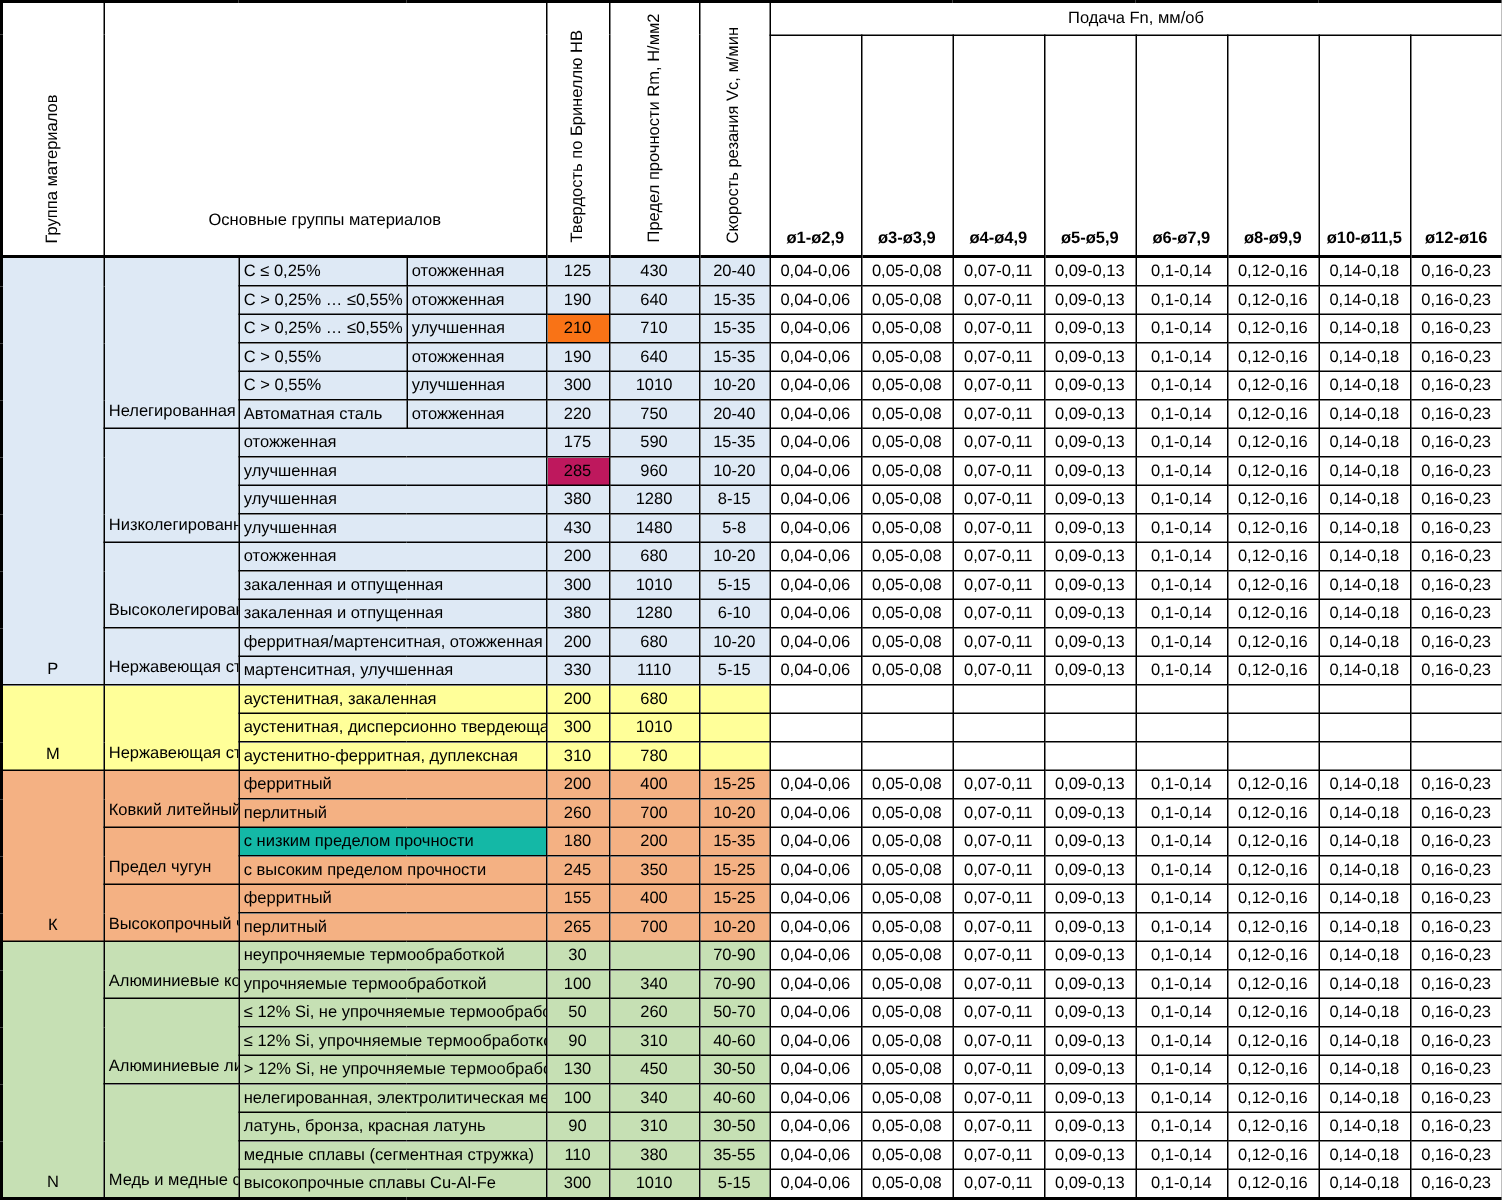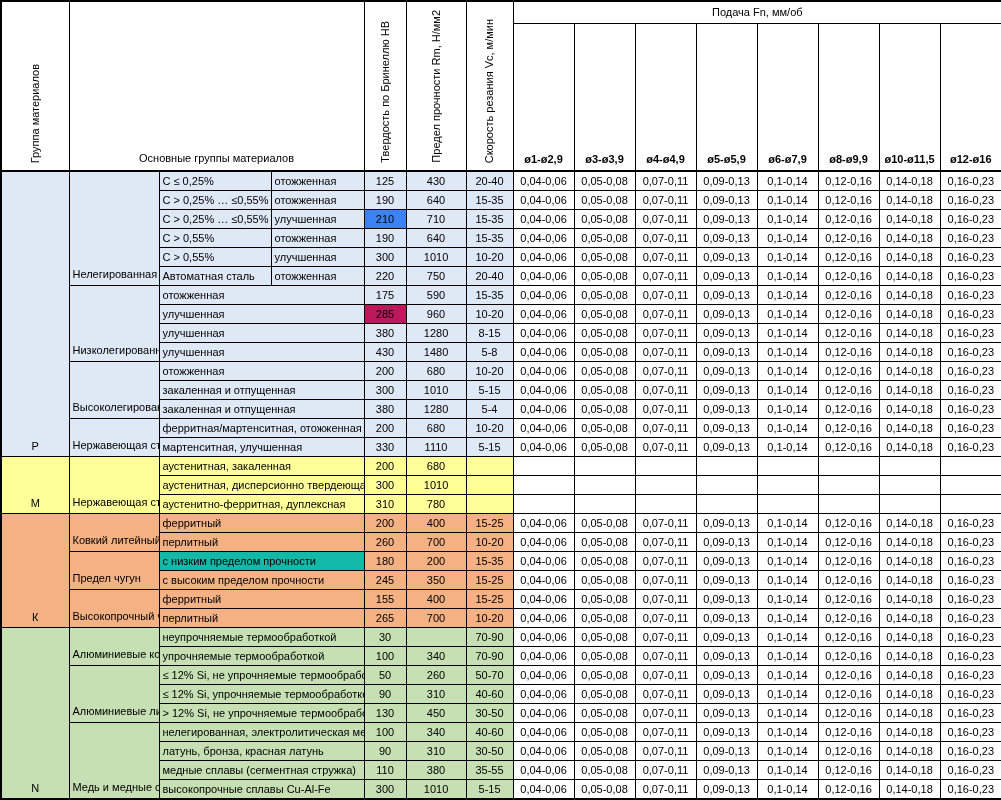--- a/index.html
+++ b/index.html
@@ -27,21 +27,21 @@
   tbody tr { height: 19px; }
   .hb2 { border-bottom-width: 2px !important; }
   th.corner { vertical-align: bottom; text-align: center; background: #fff; }
   .vtext {
     display: inline-block;
     writing-mode: vertical-rl;
     transform: rotate(180deg);
     padding: 2px 0 6px 0;
     line-height: 13px;
   }
-  th.main-groups { vertical-align: bottom; text-align: center; padding-bottom: 3px; }
+  th.main-groups { vertical-align: bottom; text-align: center; padding-bottom: 14px; }
   th.feed-title { text-align: center; vertical-align: middle; }
   th.diam { text-align: center; vertical-align: bottom; font-weight: bold; padding-bottom: 2px; }
   td.letter { text-align: center; vertical-align: bottom; padding-bottom: 1px; }
   td.family { text-align: left; vertical-align: bottom; padding: 0 0 2px 3px; }
   td.desc, td.state { text-align: left; vertical-align: middle; padding-left: 3px; }
   td.num { text-align: center; vertical-align: middle; }
   td.feed { text-align: center; vertical-align: middle; background: #fff; }
 </style>
 </head>
 <body>
@@ -113,21 +113,21 @@
         <td class="feed" style="background: rgb(255, 255, 255);">0,07-0,11</td>
         <td class="feed" style="background: rgb(255, 255, 255);">0,09-0,13</td>
         <td class="feed" style="background: rgb(255, 255, 255);">0,1-0,14</td>
         <td class="feed" style="background: rgb(255, 255, 255);">0,12-0,16</td>
         <td class="feed" style="background: rgb(255, 255, 255);">0,14-0,18</td>
         <td class="feed" style="background: rgb(255, 255, 255);">0,16-0,23</td>
       </tr>
       <tr>
         <td class="desc" style="background: rgb(222, 233, 245);">C &gt; 0,25% … ≤0,55%</td>
         <td class="state" style="background: rgb(222, 233, 245);">улучшенная</td>
-        <td class="num" style="background: #3b82f6;">210</td>
+        <td class="num" style="background: #f97316;">210</td>
         <td class="num" style="background: rgb(222, 233, 245);">710</td>
         <td class="num" style="background: rgb(222, 233, 245);">15-35</td>
         <td class="feed" style="background: rgb(255, 255, 255);">0,04-0,06</td>
         <td class="feed" style="background: rgb(255, 255, 255);">0,05-0,08</td>
         <td class="feed" style="background: rgb(255, 255, 255);">0,07-0,11</td>
         <td class="feed" style="background: rgb(255, 255, 255);">0,09-0,13</td>
         <td class="feed" style="background: rgb(255, 255, 255);">0,1-0,14</td>
         <td class="feed" style="background: rgb(255, 255, 255);">0,12-0,16</td>
         <td class="feed" style="background: rgb(255, 255, 255);">0,14-0,18</td>
         <td class="feed" style="background: rgb(255, 255, 255);">0,16-0,23</td>
@@ -260,21 +260,21 @@
         <td class="feed" style="background: rgb(255, 255, 255);">0,09-0,13</td>
         <td class="feed" style="background: rgb(255, 255, 255);">0,1-0,14</td>
         <td class="feed" style="background: rgb(255, 255, 255);">0,12-0,16</td>
         <td class="feed" style="background: rgb(255, 255, 255);">0,14-0,18</td>
         <td class="feed" style="background: rgb(255, 255, 255);">0,16-0,23</td>
       </tr>
       <tr>
         <td class="desc" colspan="2" style="background: rgb(222, 233, 245);">закаленная и отпущенная</td>
         <td class="num" style="background: rgb(222, 233, 245);">380</td>
         <td class="num" style="background: rgb(222, 233, 245);">1280</td>
-        <td class="num" style="background: rgb(222, 233, 245);">5-4</td>
+        <td class="num" style="background: rgb(222, 233, 245);">6-10</td>
         <td class="feed" style="background: rgb(255, 255, 255);">0,04-0,06</td>
         <td class="feed" style="background: rgb(255, 255, 255);">0,05-0,08</td>
         <td class="feed" style="background: rgb(255, 255, 255);">0,07-0,11</td>
         <td class="feed" style="background: rgb(255, 255, 255);">0,09-0,13</td>
         <td class="feed" style="background: rgb(255, 255, 255);">0,1-0,14</td>
         <td class="feed" style="background: rgb(255, 255, 255);">0,12-0,16</td>
         <td class="feed" style="background: rgb(255, 255, 255);">0,14-0,18</td>
         <td class="feed" style="background: rgb(255, 255, 255);">0,16-0,23</td>
       </tr>
       <tr>

